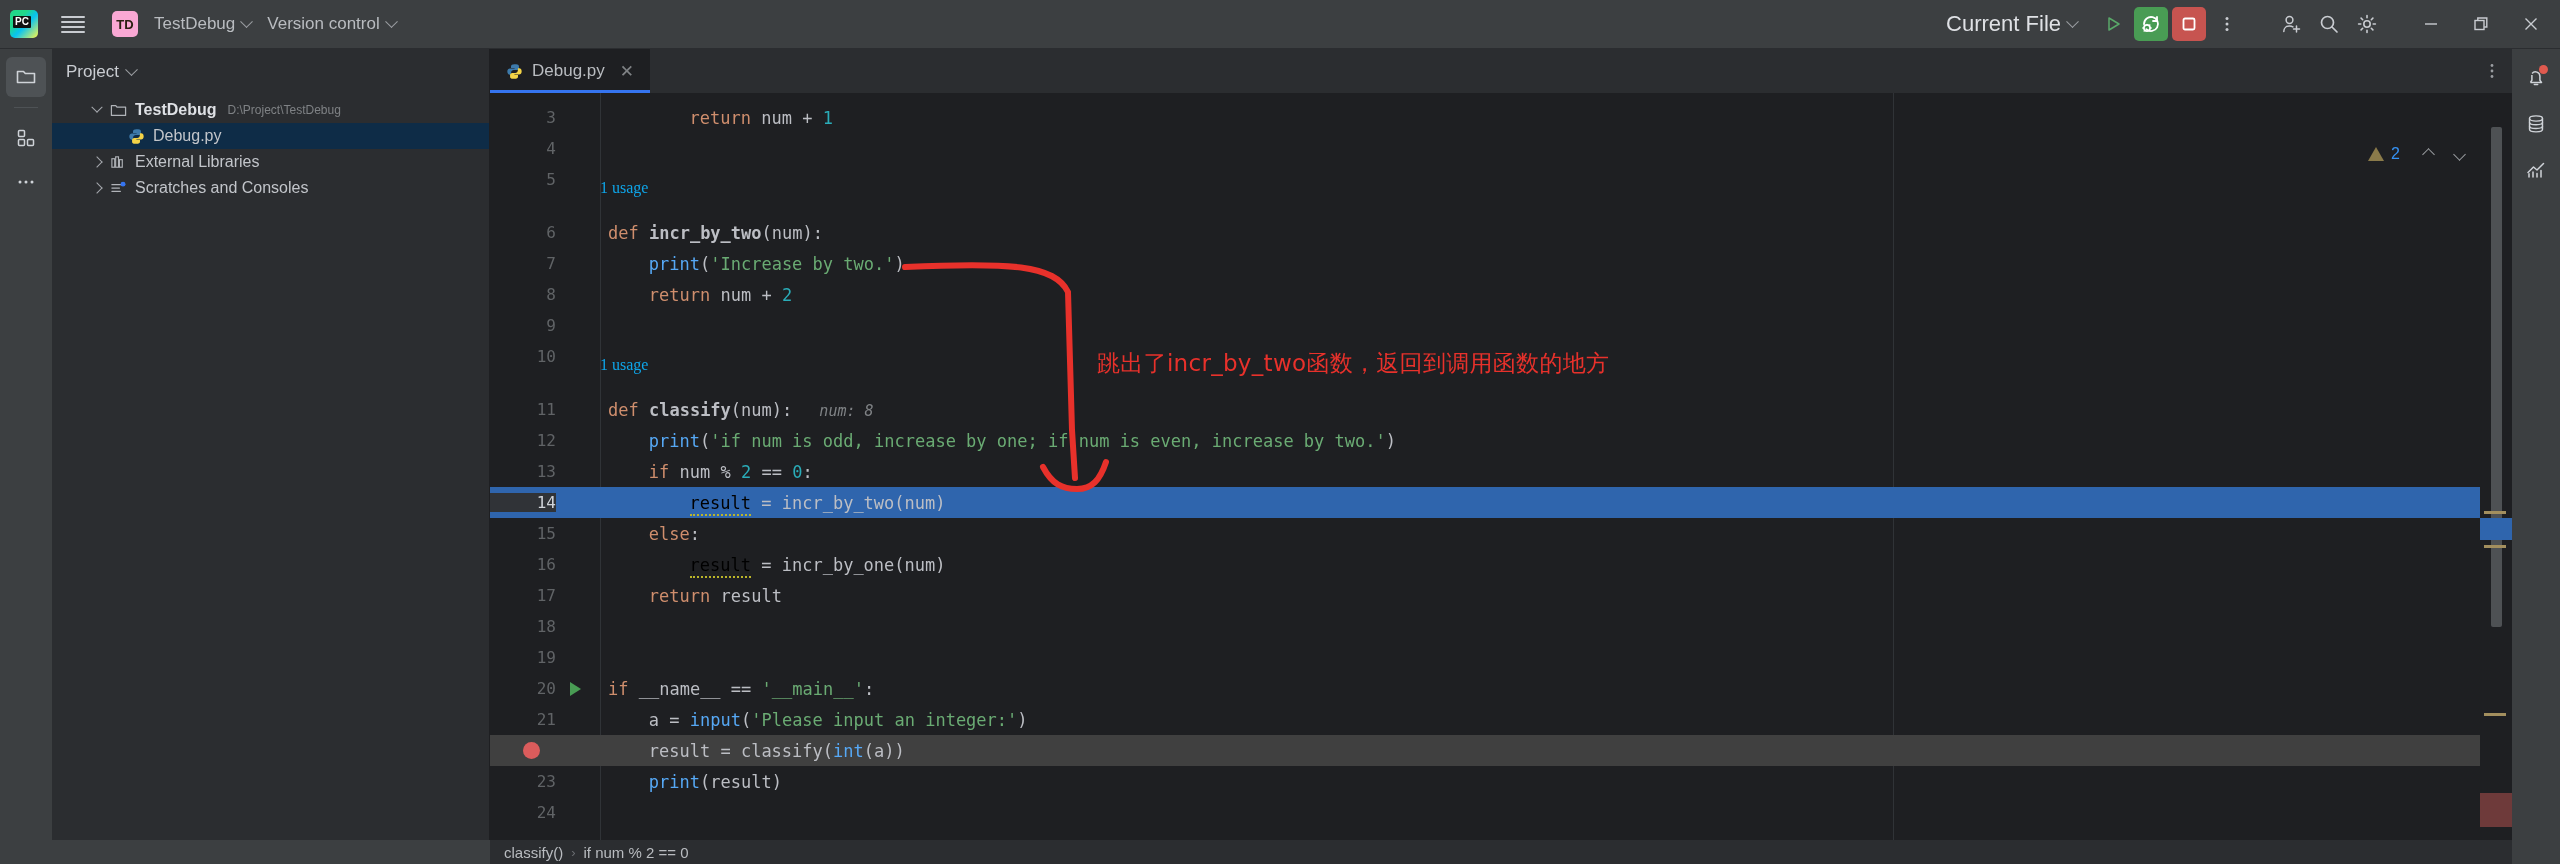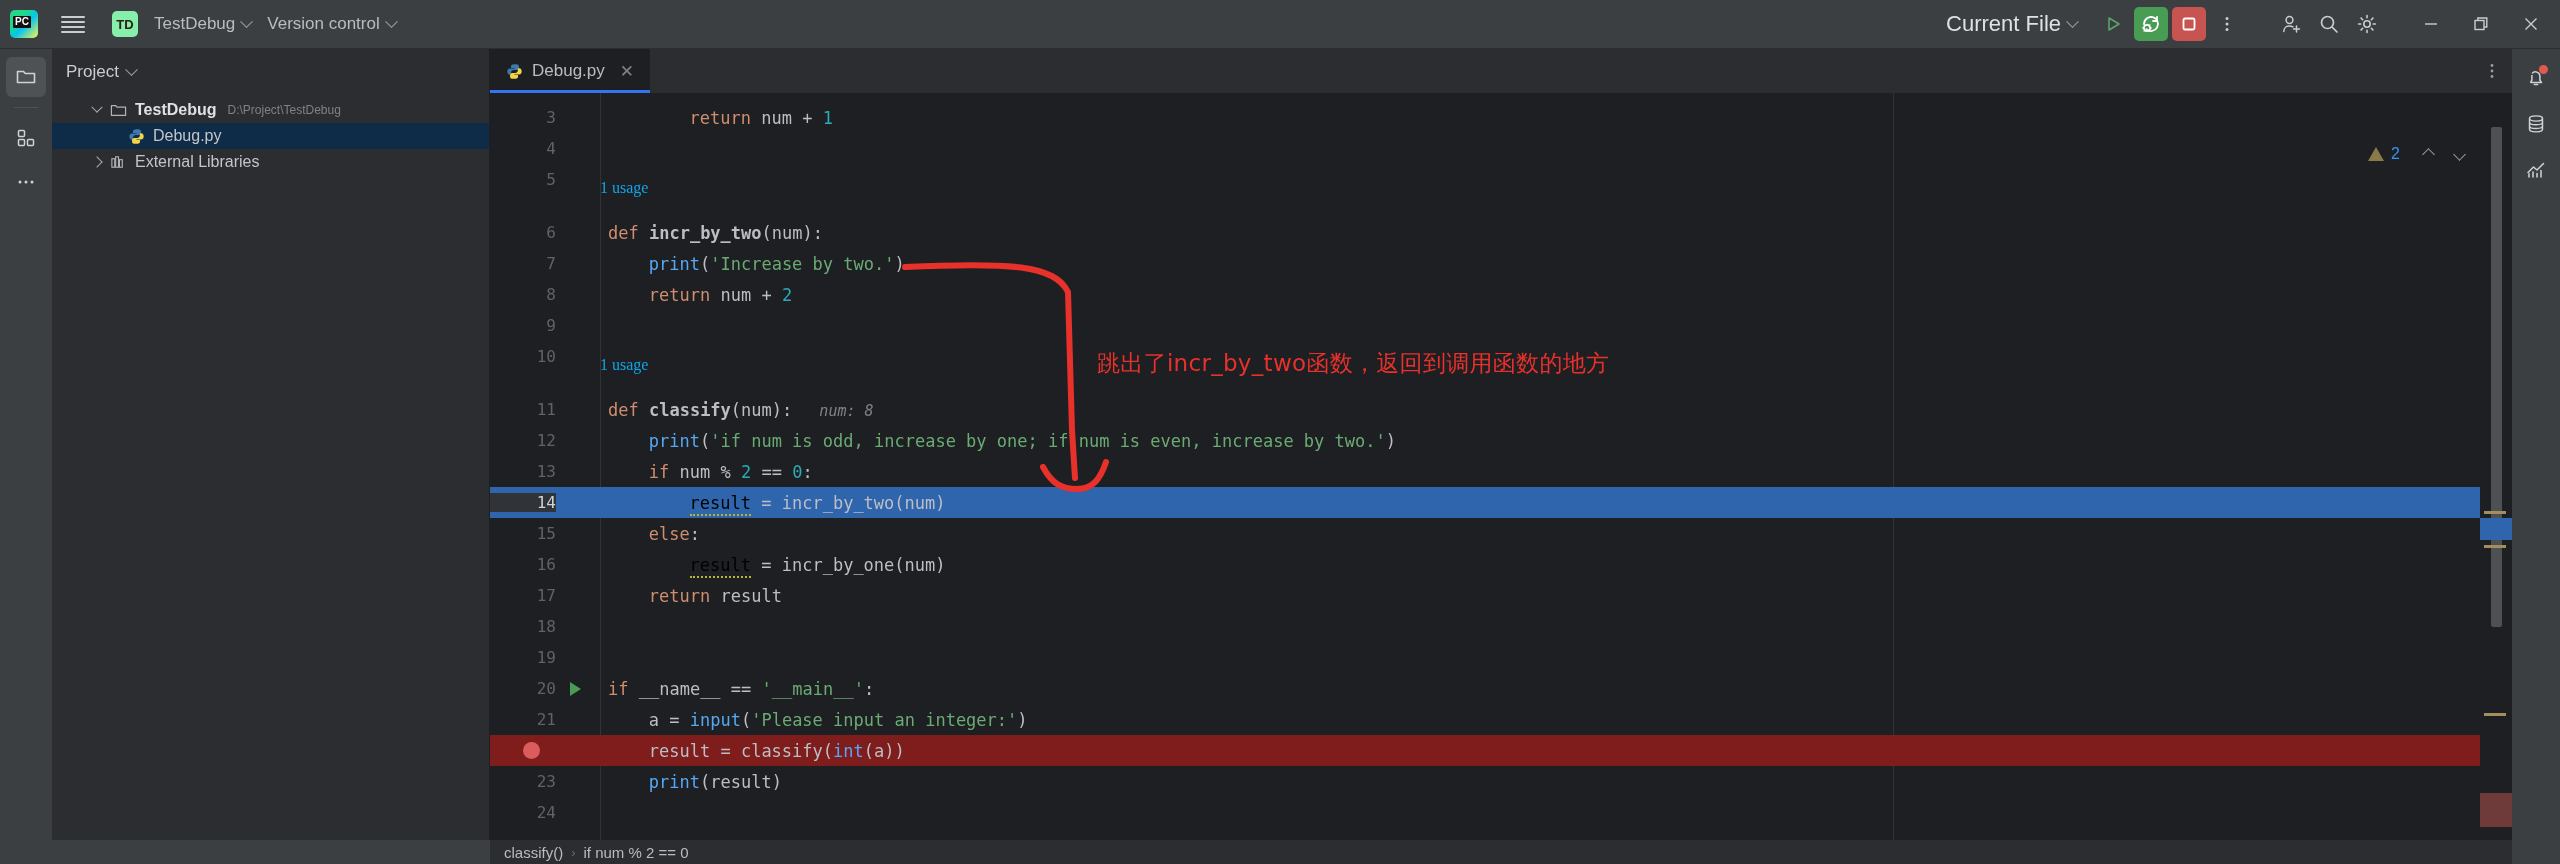--- a/index.html
+++ b/index.html
@@ -25,21 +25,21 @@
   }
   .pc-logo::after {
     content: "PC"; position: absolute; left: 3px; top: 6px;
     font-size: 10px; font-weight: bold; color: #fff;
     background: #111; padding: 1px 2px; border-radius: 1px; line-height: 1;
   }
   .hamburger { width: 34px; height: 34px; display: flex; flex-direction: column;
     justify-content: center; gap: 3px; padding: 0 5px; margin-right: 14px; cursor: pointer; flex: none;}
   .hamburger i { display: block; height: 2px; background: #c9ccd1; border-radius: 1px; }
   .proj-badge {
-    width: 26px; height: 26px; background: #86efac; border-radius: 5px;
+    width: 26px; height: 26px; background: #f9a8d4; border-radius: 5px;
     color: #2b2012; font-size: 13px; font-weight: bold;
     display: flex; align-items: center; justify-content: center; margin-right: 9px; flex: none;
   }
   .tb-item { color: #b9bcc0; font-size: 17px; display: flex; align-items: center;
     gap: 7px; padding: 5px 8px; border-radius: 4px; cursor: pointer; white-space: nowrap; }
   .chev { display: inline-block; width: 9px; height: 9px; border-right: 1.6px solid #9a9da1;
     border-bottom: 1.6px solid #9a9da1; transform: rotate(45deg) translate(-2px,-2px); }
   .tb-spacer { flex: 1; }
   .tb-right { display: flex; align-items: center; gap: 4px; padding-right: 6px; height: 100%; }
   .runcfg { color: #dfe1e5; font-size: 22px; display: flex; align-items: center; gap: 7px;
@@ -96,21 +96,21 @@
   .code { position: absolute; left: 0; top: 0; width: 100%; height: 100%;
     font-family: "DejaVu Sans Mono", "Liberation Mono", monospace; font-size: 17px; }
 
   .line { position: absolute; left: 0; width: 100%; height: 31px; display: flex; align-items: center; }
   .ln { position: absolute; left: 0; width: 66px; text-align: right; color: #606366; font-size: 16px;
         font-family: "DejaVu Sans Mono", monospace; }
   .gmark { position: absolute; left: 72px; width: 26px; height: 31px; display:flex; align-items:center; justify-content:center;}
   .ltext { position: absolute; left: 110px; white-space: pre; }
   .line.hl { background: #2f65ad; }
   .line.hl .ln { color: #cfd3d8; background: #303337; }
-  .line.bp { background: #7f1d1d; }
+  .line.bp { background: #404040; }
   .hint { position: absolute; left: 110px; color: #0ea5e9; font-size: 16px;
           font-family: Liberation Serif, serif; height: 22px; display: flex; align-items: flex-end; }
 
   
   .kw { color: #cf8e6d; }
   .fn { color: #56a8f5; }
   .fndef { color: #bcbec4; font-weight: bold; }
   .str { color: #6aab73; }
   .num { color: #2aacb8; }
   .pln { color: #bcbec4; }
@@ -327,20 +327,32 @@
         <span class="ticon">
           <svg width="17" height="17" viewBox="0 0 18 18">
             <rect x="2" y="5" width="3" height="9" fill="none" stroke="#b0b3b8" stroke-width="1.2"></rect>
             <rect x="6" y="3" width="3" height="11" fill="none" stroke="#b0b3b8" stroke-width="1.2"></rect>
             <rect x="10" y="6" width="3" height="8" fill="none" stroke="#b0b3b8" stroke-width="1.2"></rect>
           </svg>
         </span>
         <span class="tname">External Libraries</span>
       </div>
 
+      <div class="trow">
+        <span class="arrow right">
+            <i></i>
+          </span>
+        <span class="ticon">
+          <svg width="17" height="17" viewBox="0 0 18 18">
+            <path d="M2 5h10M2 8.5h8M2 12h9" stroke="#b0b3b8" stroke-width="1.3" stroke-linecap="round"></path>
+            <circle cx="13.8" cy="4.4" r="2.6" fill="#3574f0"></circle>
+          </svg>
+        </span>
+        <span class="tname">Scratches and Consoles</span>
+      </div>
 
     </div>
   </div>
 
   <div class="editor-area">
 
     <div class="tabbar">
       <div class="tab">
         <span>
           <svg width="17" height="17" viewBox="0 0 18 18" style="display:block">

